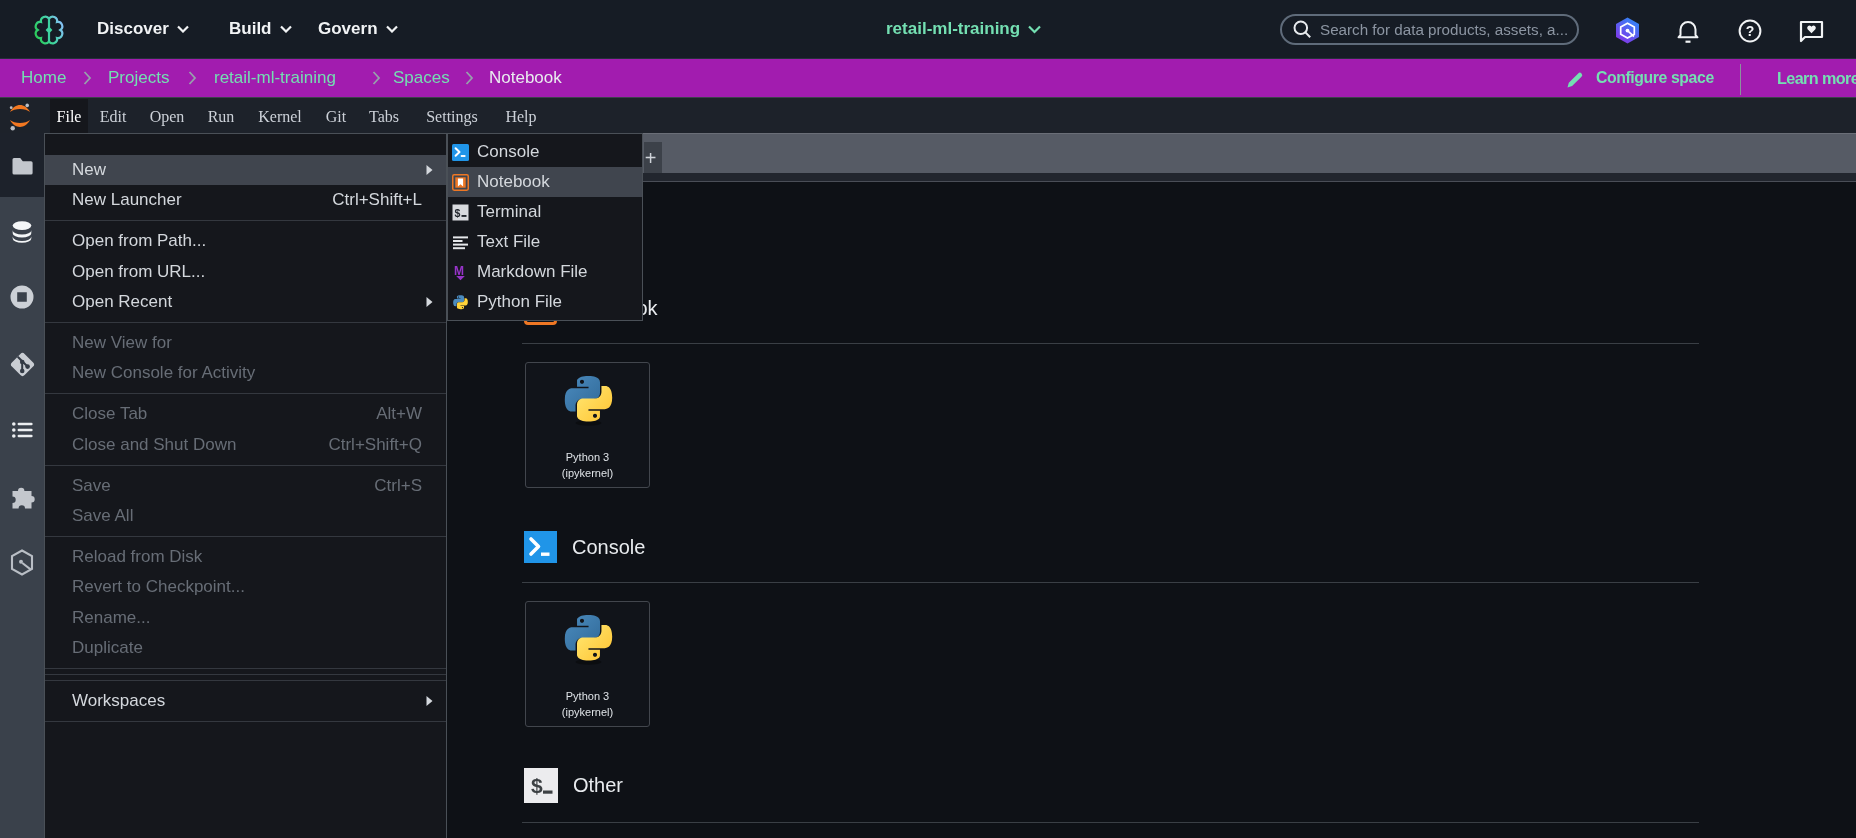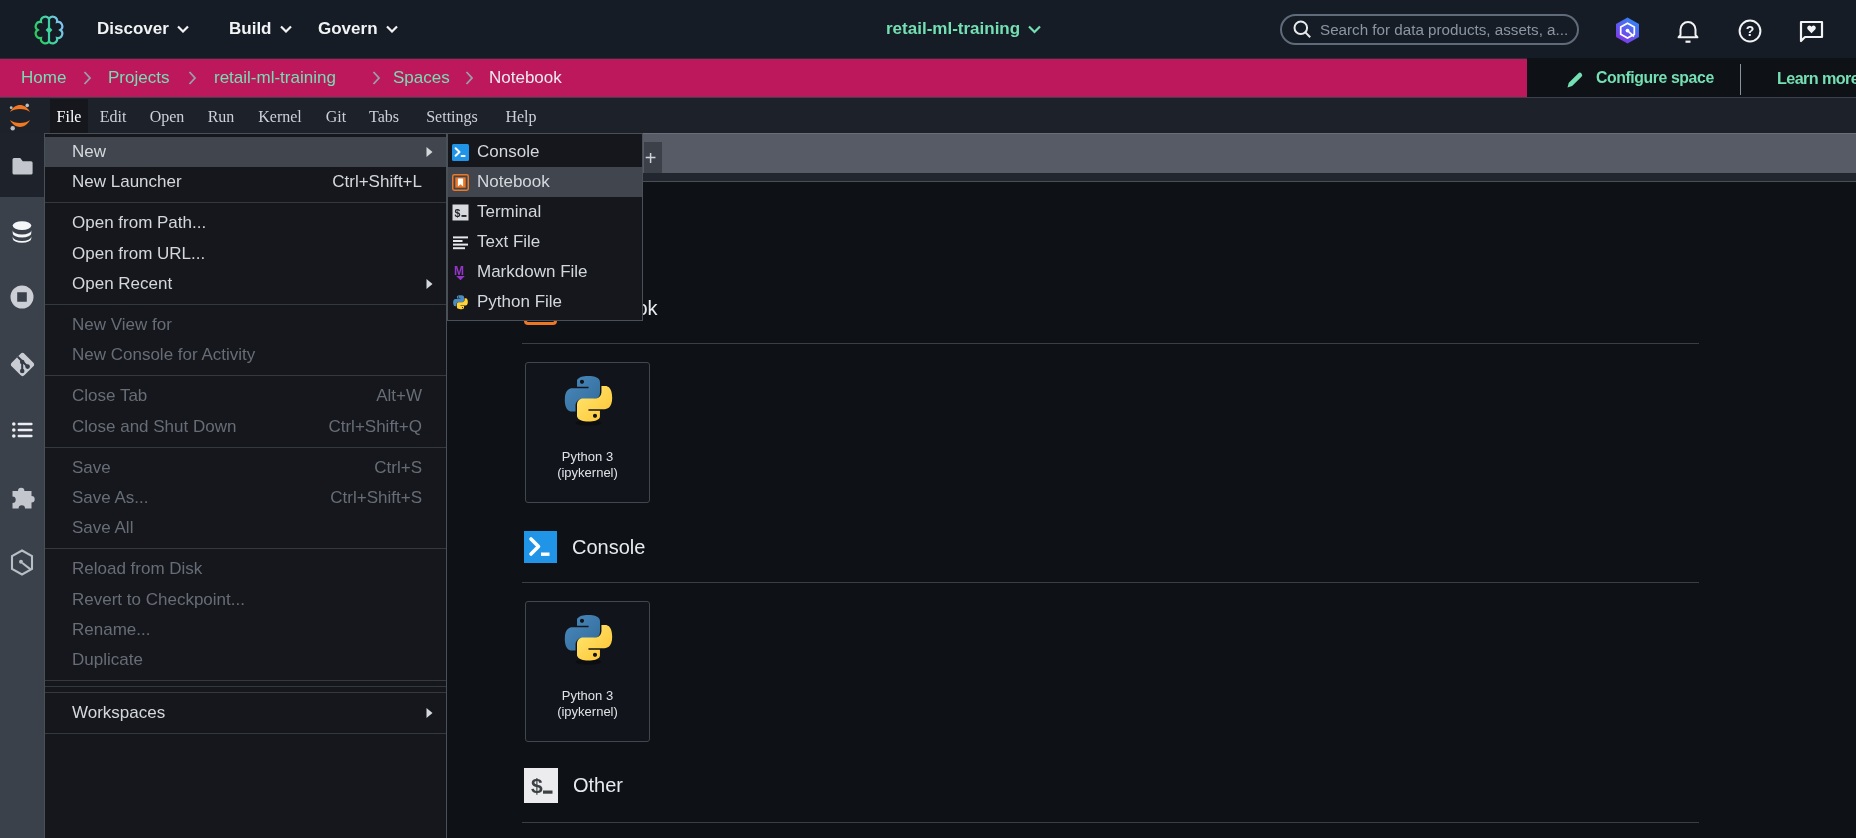--- a/index.html
+++ b/index.html
@@ -12,21 +12,21 @@
   #topbar { position:absolute; left:0; top:0; width:1856px; height:58px; background:#161c25; }
   .navitem { position:absolute; top:0; height:58px; display:flex; align-items:center; gap:8px;
     color:#f1f3f5; font-size:17px; font-weight:700; }
   #projsel { position:absolute; top:0; height:58px; display:flex; align-items:center; gap:8px;
     color:#74dfb2; font-size:17px; font-weight:700; }
   #searchbox { position:absolute; left:1280px; top:14px; width:299px; height:31px;
     border:2px solid #5f6b7a; border-radius:16px; display:flex; align-items:center;
     color:#8c95a2; font-size:15.2px; padding-left:11px; gap:8px; white-space:nowrap; overflow:hidden; }
 
   
-  #crumbbar { position:absolute; left:0; top:58px; width:1527px; height:39px; background:#be185d;
+  #crumbbar { position:absolute; left:0; top:58px; width:1856px; height:39px; background:#a21caf;
     border-top:1px solid #262f3b; }
   .crumb { position:absolute; top:0; height:38px; display:flex; align-items:center;
     font-size:17px; color:#74dfb2; white-space:nowrap; }
   .crumb.white { color:#e9ecef; }
   .csep { position:absolute; top:0; height:38px; display:flex; align-items:center; }
 
   
   #menubar { position:absolute; left:0; top:97px; width:1856px; height:36px; background:#1d222a;
     border-top:1px solid #3c414b;font-family:Liberation Serif, serif; }
   .mbitem { position:absolute; top:1px; height:35px; display:flex; align-items:center;
@@ -45,27 +45,27 @@
     color:#cfd3d9; font-size:20px; font-weight:400; display:flex; align-items:center; justify-content:center;
     padding-right:5px; }
   #tabstrip { position:absolute; left:44px; top:173px; width:1812px; height:9px; background:#22262e;
     border-bottom:1px solid #4a4e57; z-index:2; }
 
   
   #content { position:absolute; left:44px; top:183px; width:1812px; height:655px; background:#0e1116; z-index:1; }
   .lsection { position:absolute; left:480px; display:flex; align-items:center; gap:13px;
     color:#e8ebee; font-size:20px; }
   .ldivider { position:absolute; left:478px; width:1177px; border-top:1px solid #3a3f45; }
-  .lcard { position:absolute; left:481px; width:125px; height:141px; background:#11141a;
-    border:1px solid #42464d; border-radius:3px; text-align:center; color:#dfe3e7; font-size:13px; }
+  .lcard { position:absolute; left:481px; width:125px; height:126px; background:#11141a;
+    border:1px solid #42464d; border-radius:3px; text-align:center; color:#dfe3e7; font-size:11px; }
   .lcard .clabel { position:absolute; left:0; width:100%; top:86px; line-height:16px; }
 
   
   #filemenu { position:absolute; left:44px; top:133px; width:403px; height:706px;
-    background:#15171c; border:1px solid #4a5057; border-bottom:none; padding-top:3px; z-index:10; }
+    background:#15171c; border:1px solid #4a5057; border-bottom:none; padding-top:21px; z-index:10; }
   #submenu { position:absolute; left:447px; top:133px; width:196px; height:188px;
     background:#15171c; border:1px solid #4a5057; padding-top:3px; z-index:10; }
   .mitem { height:30.2px; display:flex; align-items:center; padding:0 13px 0 27px;
     color:#d4d8dd; font-size:17px; position:relative; }
   .mitem .sc { margin-left:auto; padding-right:11px; }
   .mitem.dis { color:#676d76; }
   .mitem.hl { background:#40454e; }
   .msep { border-top:1px solid #34383f; margin:5px 0; }
   .arr { position:absolute; right:13px; top:50%; transform:translateY(-50%); }
   .smitem { height:30px; display:flex; align-items:center; padding:0 8px 0 4px;
@@ -308,21 +308,20 @@
           <path d="M0.5 0.5 L6.5 5.5 L0.5 10.5 Z" fill="#d4d8dd"></path>
         </svg></div>
     <div class="msep"></div>
     <div class="mitem dis">New View for</div>
     <div class="mitem dis">New Console for Activity</div>
     <div class="msep"></div>
     <div class="mitem dis">Close Tab<span class="sc">Alt+W</span></div>
     <div class="mitem dis">Close and Shut Down<span class="sc">Ctrl+Shift+Q</span></div>
     <div class="msep"></div>
     <div class="mitem dis">Save<span class="sc">Ctrl+S</span></div>
-    <div class="mitem dis">Save As...<span class="sc">Ctrl+Shift+S</span></div>
     <div class="mitem dis">Save All</div>
     <div class="msep"></div>
     <div class="mitem dis">Reload from Disk</div>
     <div class="mitem dis">Revert to Checkpoint...</div>
     <div class="mitem dis">Rename...</div>
     <div class="mitem dis">Duplicate</div>
     <div class="msep"></div>
     <div class="msep"></div>
     <div class="msep"></div>
     <div class="mitem">Workspaces<svg class="arr" width="7" height="11" viewBox="0 0 7 11">

